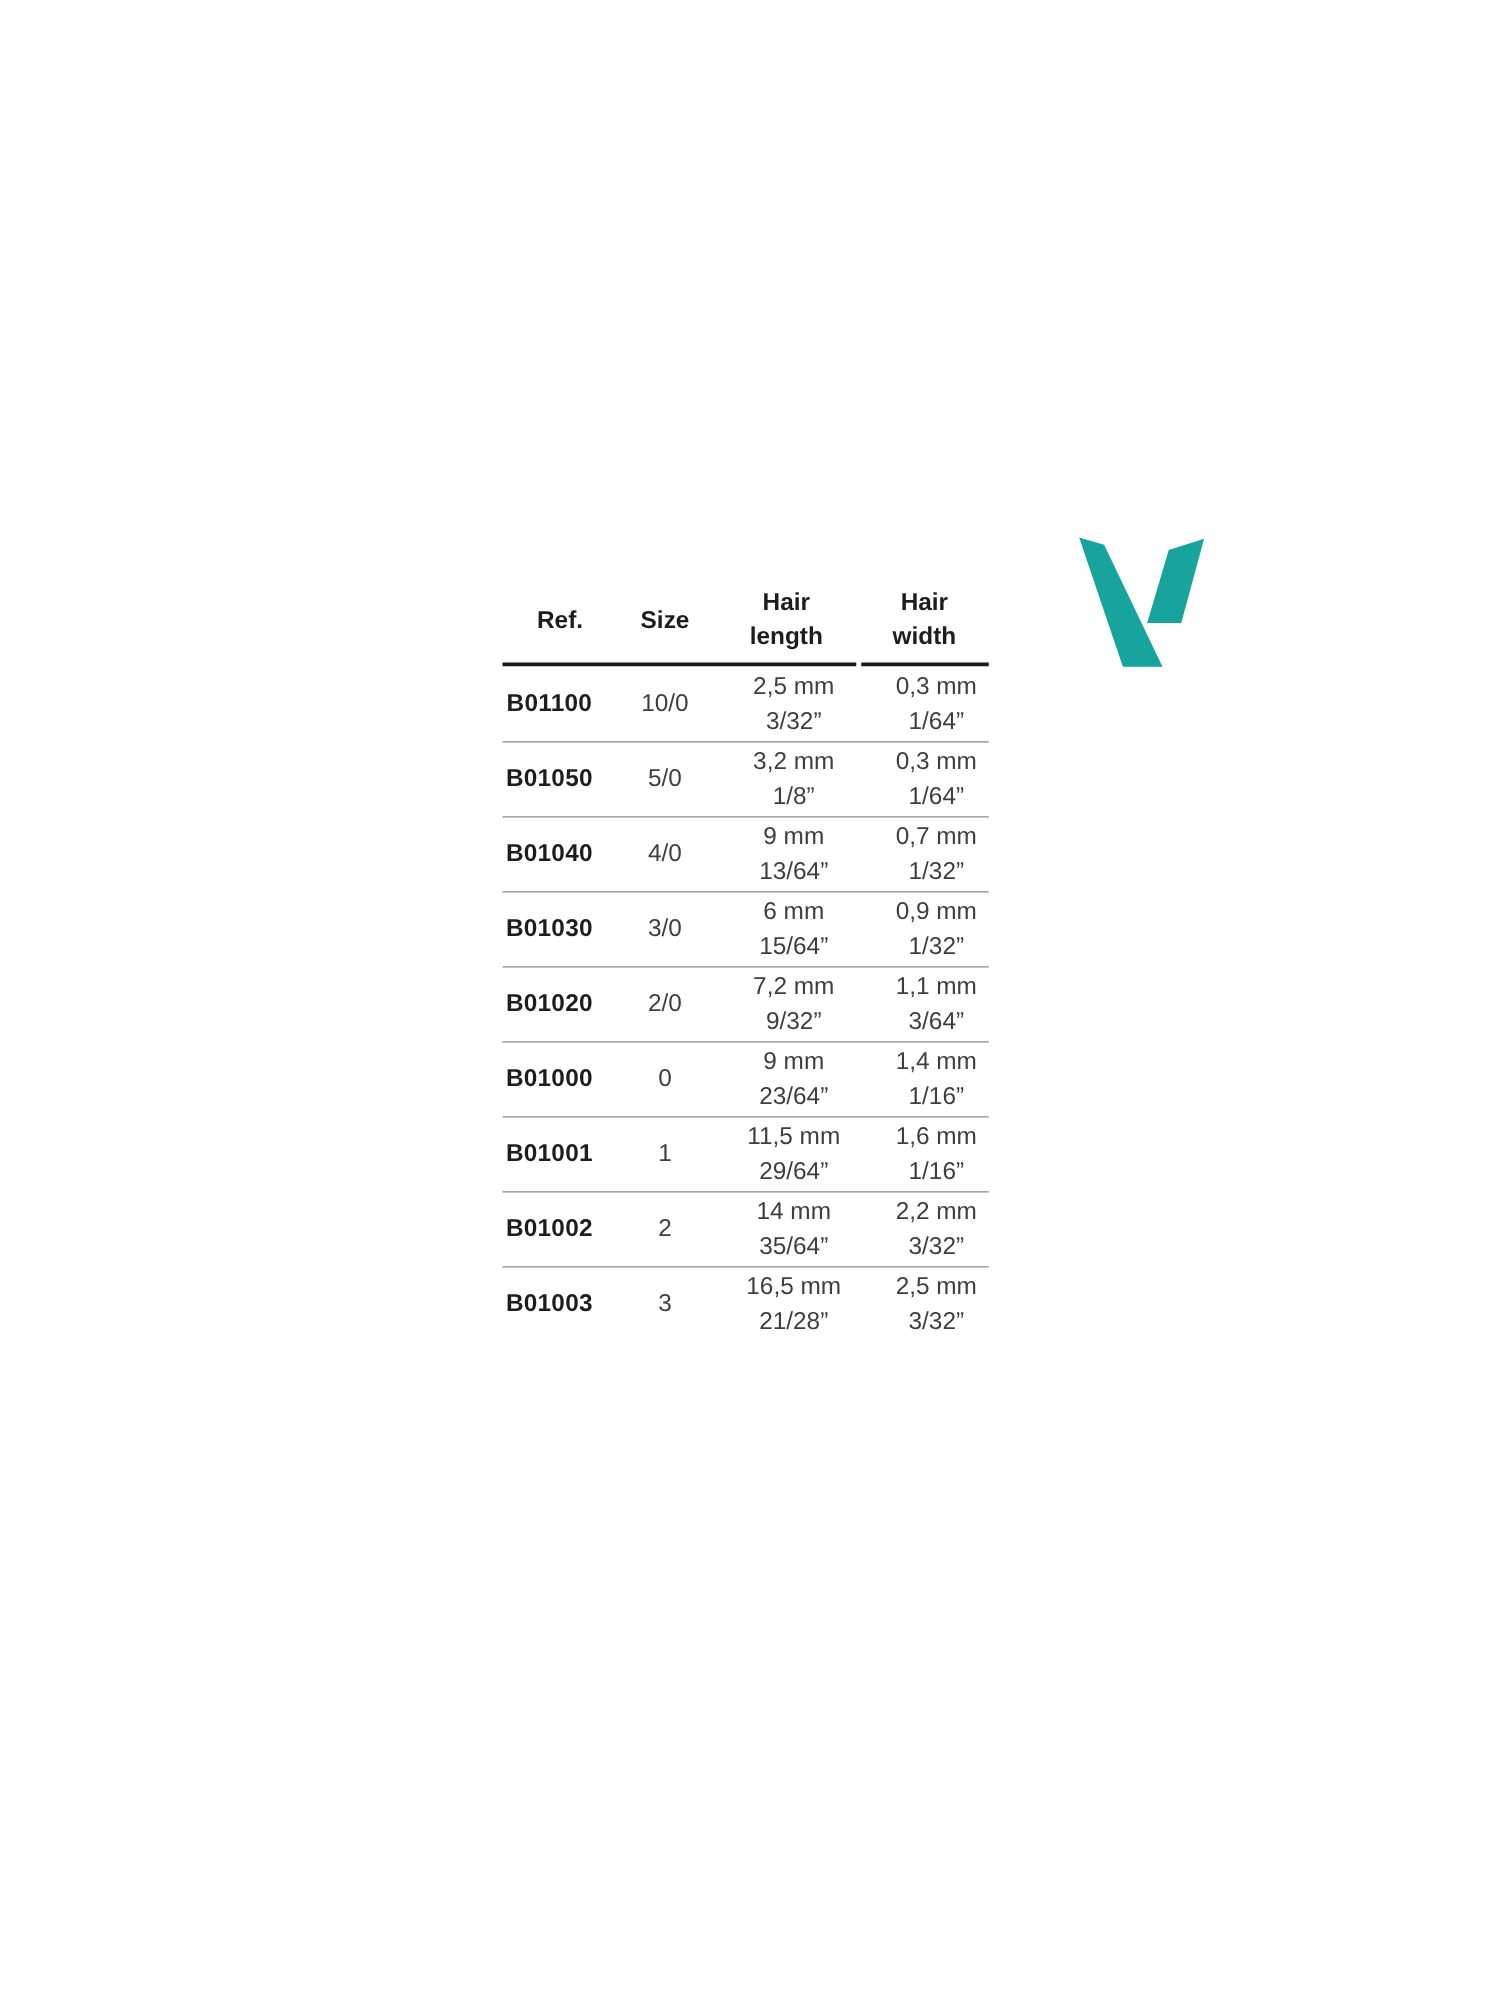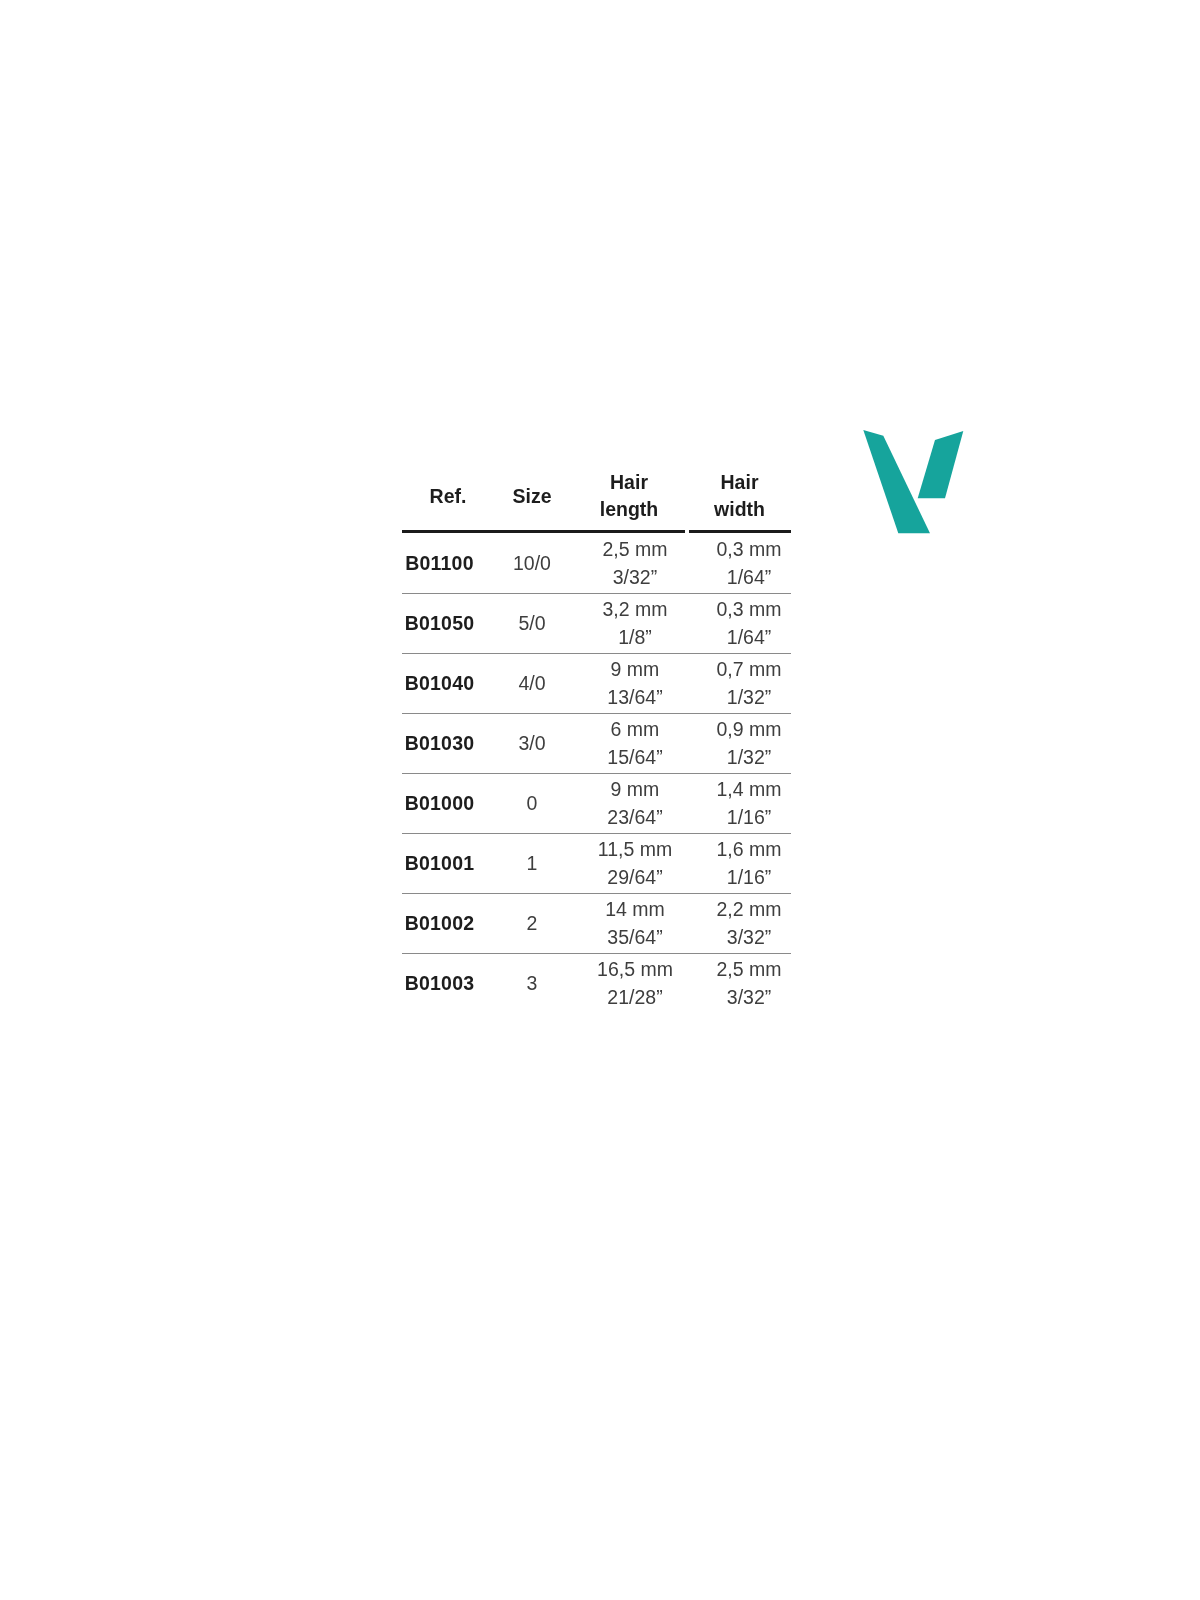--- a/index.html
+++ b/index.html
@@ -147,20 +147,32 @@
     <div class="td c3">
       <div class="v">6 mm</div>
       <div class="v">15/64”</div>
     </div>
     <div class="td c4">
       <div class="v">0,9 mm</div>
       <div class="v">1/32”</div>
     </div>
   </div>
 
+  <div class="tr">
+    <div class="td c1 ref">B01020</div>
+    <div class="td c2">2/0</div>
+    <div class="td c3">
+      <div class="v">7,2 mm</div>
+      <div class="v">9/32”</div>
+    </div>
+    <div class="td c4">
+      <div class="v">1,1 mm</div>
+      <div class="v">3/64”</div>
+    </div>
+  </div>
 
   <div class="tr">
     <div class="td c1 ref">B01000</div>
     <div class="td c2">0</div>
     <div class="td c3">
       <div class="v">9 mm</div>
       <div class="v">23/64”</div>
     </div>
     <div class="td c4">
       <div class="v">1,4 mm</div>

